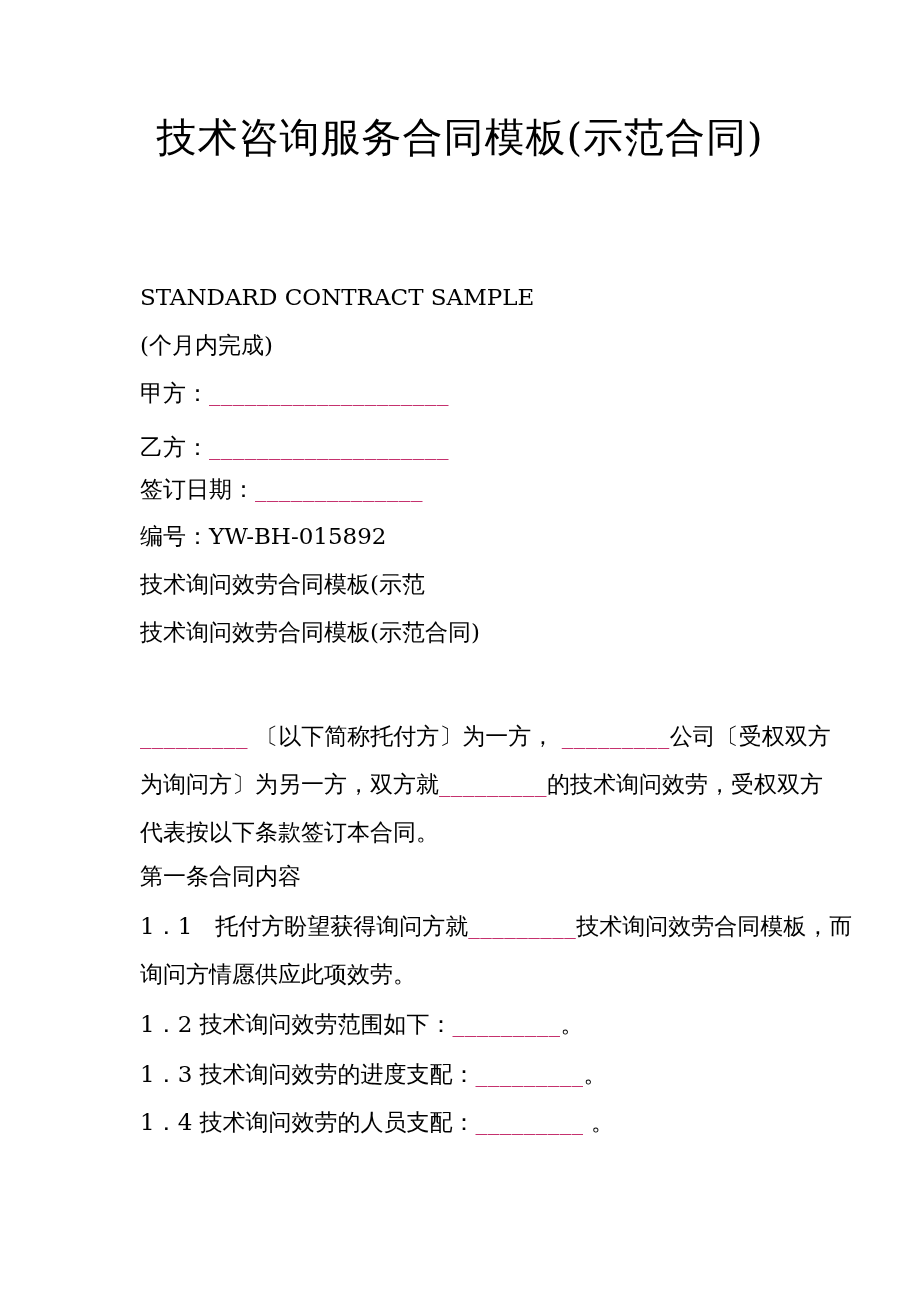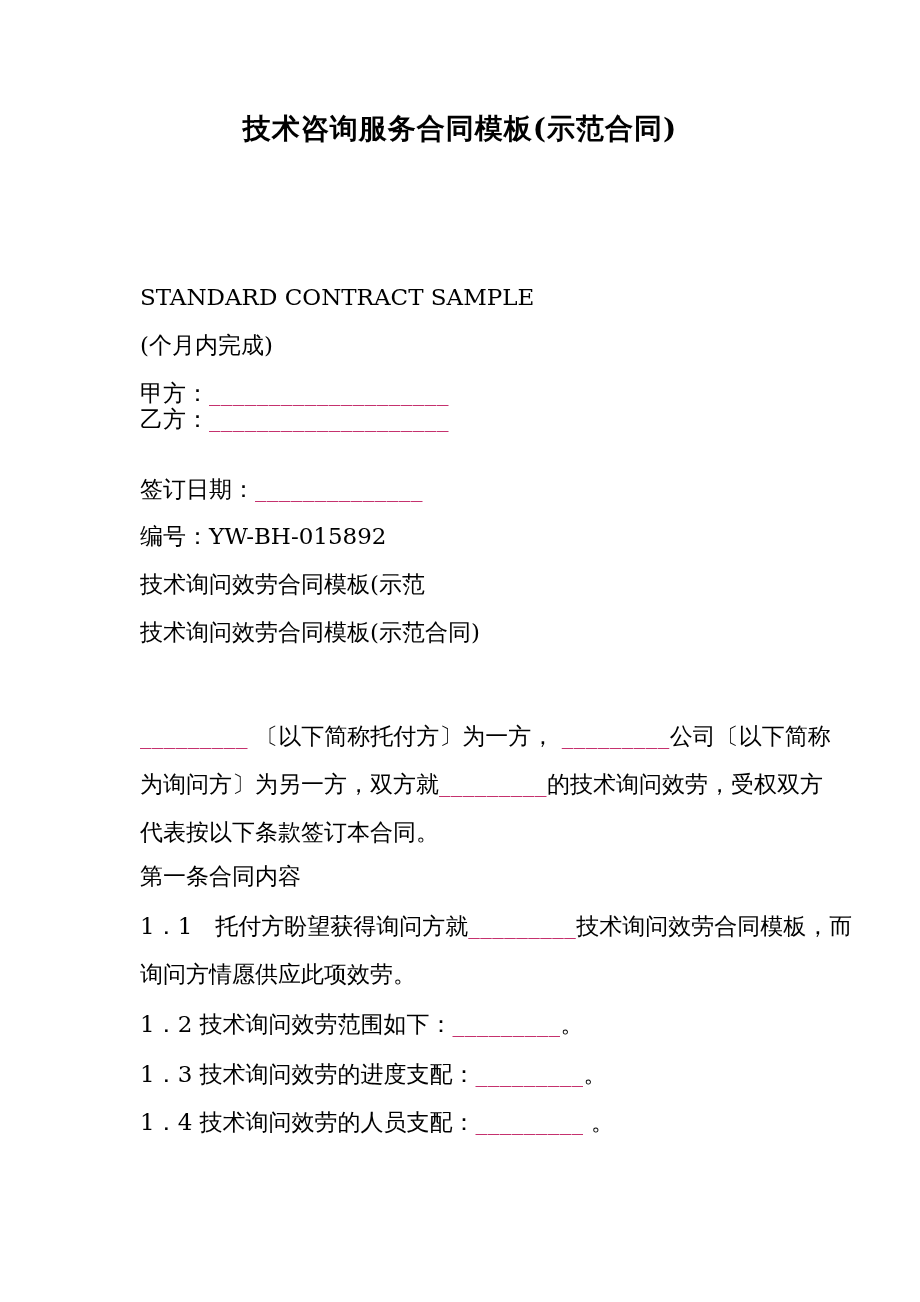--- a/index.html
+++ b/index.html
@@ -15,41 +15,41 @@
     font-family: "DejaVu Serif", "Liberation Serif", serif;
     color: #000000;
     overflow: hidden;
   }
   .doc-title {
     position: absolute;
     top: 110px;
     left: 0;
     width: 920px;
     text-align: center;
-    font-size: 28px;
-    font-weight: bold;
+    font-size: 40px;
+    font-weight: normal;
     letter-spacing: 1px;
     white-space: pre;
   }
   .line {
     position: absolute;
     left: 140px;
     font-size: 23px;
     line-height: 28px;
     white-space: pre;
   }
   .blank {
     color: #be185d;
     letter-spacing: 0.5px;
   }
   
   .l-en        { top: 283px; }
   .l-cn        { top: 331px; }
   .l-pa        { top: 379px; }
-  .l-pb        { top: 405px; text-align: center; }
+  .l-pb        { top: 433px; text-align: center; }
   .l-date      { top: 475px; }
   .l-no        { top: 522px; }
   .l-sub1      { top: 570px; }
   .l-sub2      { top: 618px; }
   .l-intro1    { top: 722px; }
   .l-intro2    { top: 770px; }
   .l-intro3    { top: 818px; }
   .l-art1      { top: 862px; }
   .l-c11a      { top: 912px; }
   .l-c11b      { top: 960px; }
@@ -74,21 +74,21 @@
   <div class="line l-pb"><span>乙方：</span><span class="blank">____________________</span></div>
 
   <div class="line l-date"><span>签订日期：</span><span class="blank">______________</span></div>
 
   <div class="line l-no"><span>编号：</span><span>YW-BH-015892</span></div>
 
   <div class="line l-sub1">技术询问效劳合同模板(示范</div>
 
   <div class="line l-sub2">技术询问效劳合同模板(示范合同)</div>
 
-  <div class="line l-intro1"><span class="blank">_________</span><span> 〔以下简称托付方〕为一方， </span><span class="blank">_________</span><span>公司〔以下简称</span></div>
+  <div class="line l-intro1"><span class="blank">_________</span><span> 〔以下简称托付方〕为一方， </span><span class="blank">_________</span><span>公司〔受权双方</span></div>
 
   <div class="line l-intro2"><span>为询问方〕为另一方，双方就</span><span class="blank">_________</span><span>的技术询问效劳，受权双方</span></div>
 
   <div class="line l-intro3">代表按以下条款签订本合同。</div>
 
   <div class="line l-art1">第一条合同内容</div>
 
   <div class="line l-c11a"><span>1．1</span><span>　托付方盼望获得询问方就</span><span class="blank">_________</span><span>技术询问效劳合同模板，而</span></div>
 
   <div class="line l-c11b">询问方情愿供应此项效劳。</div>

